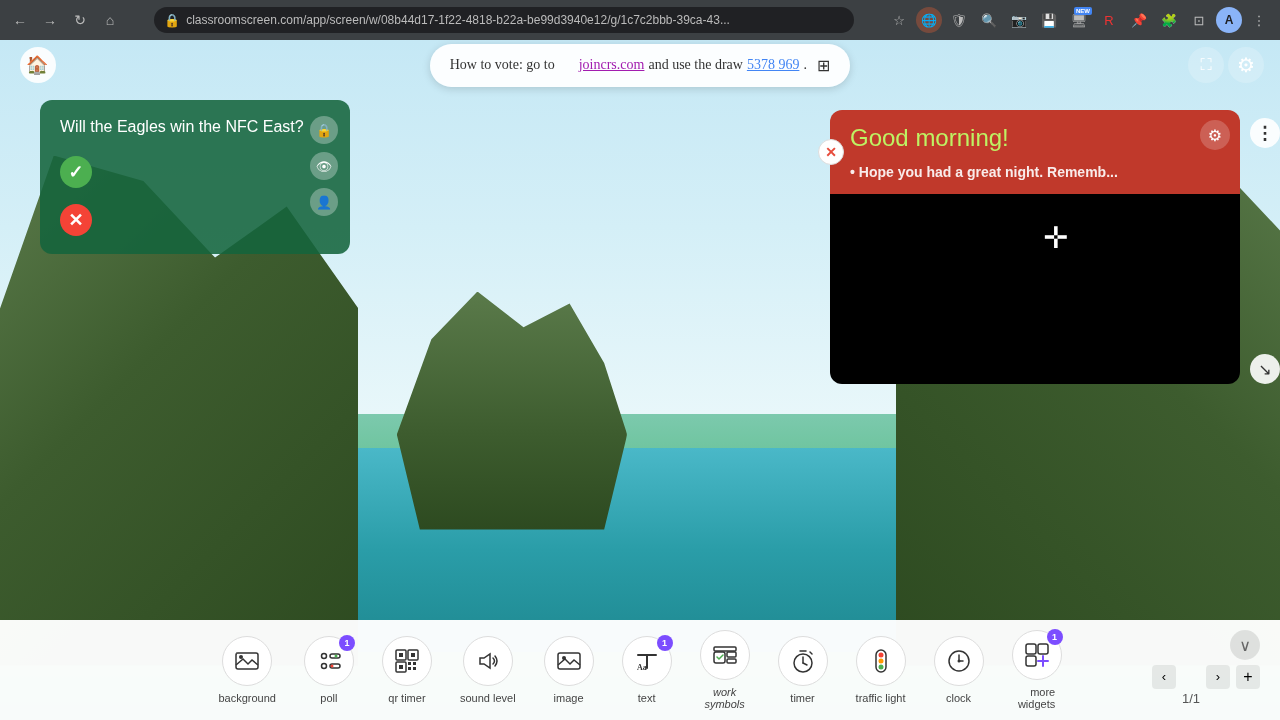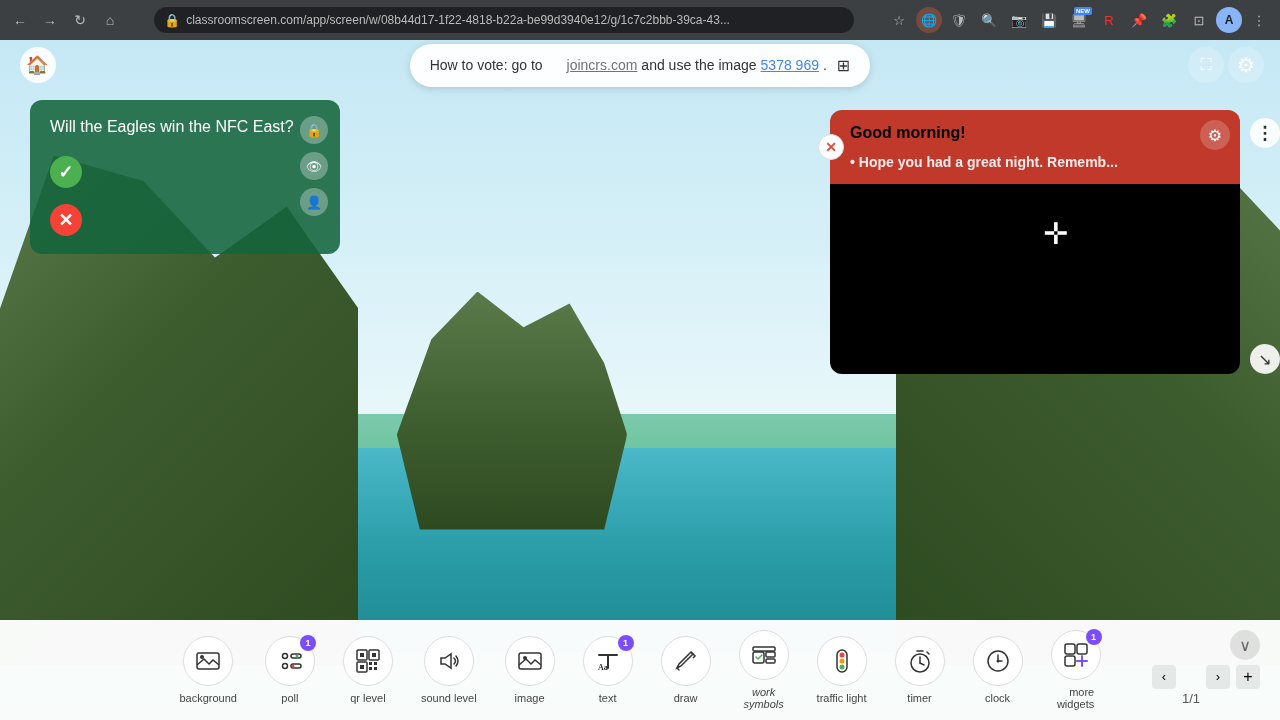--- a/index.html
+++ b/index.html
@@ -178,23 +178,24 @@
     .vote-banner {
       background: rgba(255,255,255,0.95);
       border-radius: 24px;
       padding: 12px 20px;
       font-size: 14px;
       color: #333;
       display: flex;
       align-items: center;
       gap: 4px;
       box-shadow: 0 2px 8px rgba(0,0,0,0.15);
+      font-family: Liberation Serif, serif;
     }
     .vote-link {
-      color: #737373;
+      color: #a21caf;
       text-decoration: underline;
       cursor: pointer;
       margin-left: 20px;
     }
     .vote-code {
       color: #4285f4;
       text-decoration: underline;
       cursor: pointer;
     }
     .settings-btn {
@@ -220,21 +221,21 @@
       cursor: pointer;
       display: flex; align-items: center; justify-content: center;
       color: white;
       font-size: 16px;
     }
 
     
     #poll-widget {
       position: absolute;
       top: 60px;
-      left: 30px;
+      left: 40px;
       width: 310px;
       background: rgba(20, 100, 60, 0.88);
       border-radius: 12px;
       padding: 18px 20px;
       z-index: 10;
       color: white;
     }
     .poll-question {
       font-size: 16px;
       font-weight: 500;
@@ -512,21 +513,21 @@
   </div>
 
   <div id="top-bar">
     <button class="home-btn">
       <span>🏠</span>
     </button>
 
     <div class="vote-banner">
       <span>How to vote: go to</span>
       <span class="vote-link">joincrs.com</span>
-      <span>and use the image</span>
+      <span>and use the draw</span>
       <span class="vote-code">5378 969</span>
       <span>.</span>
       <span style="margin-left:6px;font-size:16px;">⊞</span>
     </div>
 
     <button class="fullscreen-btn">
       <span>⛶</span>
     </button>
     <button class="settings-btn">
       <span>⚙</span>
@@ -561,21 +562,21 @@
   </div>
 
   <div id="note-widget">
 
     <div class="move-cursor">✛</div>
 
     <div class="note-header">
       <button class="note-close">
         <span>✕</span>
       </button>
-      <div style="font-size:16px;font-weight:700;color:#000000;">Good morning!</div>
+      <div style="font-size:24px;font-weight:400;color:#bef264;">Good morning!</div>
       <div style="font-size:14px;color:rgba(255,255,255,0.9);margin-top:12px;">• Hope you had a great night. Rememb...</div>
       <button class="note-settings">
         <span>⚙</span>
       </button>
       <div class="note-more">
         <span>⋮</span>
       </div>
     </div>
     <div class="note-body"></div>
     <div class="note-resize">
@@ -625,21 +626,21 @@
           <rect x="2" y="14" width="10" height="10" rx="1" stroke="#333" stroke-width="1.5" fill="none"></rect>
           <rect x="5" y="5" width="4" height="4" fill="#333"></rect>
           <rect x="17" y="5" width="4" height="4" fill="#333"></rect>
           <rect x="5" y="17" width="4" height="4" fill="#333"></rect>
           <rect x="14" y="14" width="3" height="3" fill="#333"></rect>
           <rect x="19" y="14" width="3" height="3" fill="#333"></rect>
           <rect x="14" y="19" width="3" height="3" fill="#333"></rect>
           <rect x="19" y="19" width="3" height="3" fill="#333"></rect>
         </svg>
       </div>
-      <span class="toolbar-label">qr level</span>
+      <span class="toolbar-label">qr timer</span>
     </div>
 
     <div class="toolbar-item">
       <div class="toolbar-icon">
         <svg width="26" height="26" viewBox="0 0 26 26" fill="none">
           <path d="M5 10 L5 16 L9 16 L15 20 L15 6 L9 10 Z" fill="none" stroke="#333" stroke-width="1.5"></path>
           <path d="M18 10 Q21 13 18 16" stroke="#333" stroke-width="1.5" fill="none" stroke-linecap="round"></path>
           <path d="M20 8 Q24 13 20 18" stroke="#333" stroke-width="1.5" fill="none" stroke-linecap="round"></path>
         </svg>
       </div>
@@ -662,67 +663,57 @@
         <div class="badge">1</div>
         <svg width="26" height="26" viewBox="0 0 26 26" fill="none">
           <path d="M4 7 L22 7" stroke="#333" stroke-width="2" stroke-linecap="round"></path>
           <path d="M13 7 L13 20" stroke="#333" stroke-width="2" stroke-linecap="round"></path>
           <text x="3" y="22" font-size="8" fill="#333" font-family="serif" font-weight="bold">Aa</text>
         </svg>
       </div>
       <span class="toolbar-label">text</span>
     </div>
 
-    <div class="toolbar-item">
-      <div class="toolbar-icon">
-        <svg width="26" height="26" viewBox="0 0 26 26" fill="none">
-          <path d="M4 20 L8 18 L20 6 L18 4 L6 16 Z" fill="none" stroke="#333" stroke-width="1.5"></path>
-          <path d="M18 4 L22 8 L20 10" stroke="#333" stroke-width="1.5" fill="none"></path>
-          <path d="M4 20 L6 22" stroke="#333" stroke-width="1.5" stroke-linecap="round"></path>
-        </svg>
-      </div>
-      <span class="toolbar-label">draw</span>
-    </div>
 
     <div class="toolbar-item">
       <div class="toolbar-icon">
         <svg width="26" height="26" viewBox="0 0 26 26" fill="none">
           <rect x="2" y="10" width="11" height="11" rx="2" fill="none" stroke="#333" stroke-width="1.5"></rect>
           <rect x="15" y="10" width="9" height="5" rx="1" fill="none" stroke="#333" stroke-width="1.5"></rect>
           <rect x="15" y="17" width="9" height="4" rx="1" fill="none" stroke="#333" stroke-width="1.5"></rect>
           <rect x="2" y="5" width="22" height="4" rx="1" fill="none" stroke="#333" stroke-width="1.5"></rect>
           <path d="M5 15 L7 17 L11 13" stroke="#4caf50" stroke-width="1.5" fill="none" stroke-linecap="round"></path>
         </svg>
       </div>
       <span class="toolbar-label" style="white-space:normal;text-align:center;font-size:11px;color:#444;font-style:italic;">work<br>symbols</span>
     </div>
 
     <div class="toolbar-item">
       <div class="toolbar-icon">
         <svg width="26" height="26" viewBox="0 0 26 26" fill="none">
-          <rect x="8" y="2" width="10" height="22" rx="5" fill="none" stroke="#333" stroke-width="1.5"></rect>
-          <circle cx="13" cy="7" r="2.5" fill="#f44336"></circle>
-          <circle cx="13" cy="13" r="2.5" fill="#ff9800"></circle>
-          <circle cx="13" cy="19" r="2.5" fill="#4caf50"></circle>
-        </svg>
-      </div>
-      <span class="toolbar-label">traffic light</span>
-    </div>
-
-    <div class="toolbar-item">
-      <div class="toolbar-icon">
-        <svg width="26" height="26" viewBox="0 0 26 26" fill="none">
           <path d="M10 3 L16 3" stroke="#333" stroke-width="1.5" stroke-linecap="round"></path>
           <circle cx="13" cy="15" r="9" fill="none" stroke="#333" stroke-width="1.5"></circle>
           <path d="M13 15 L13 9" stroke="#333" stroke-width="1.5" stroke-linecap="round"></path>
           <path d="M13 15 L17 17" stroke="#333" stroke-width="1.5" stroke-linecap="round"></path>
           <path d="M20 4 L22 6" stroke="#333" stroke-width="1.5" stroke-linecap="round"></path>
         </svg>
       </div>
       <span class="toolbar-label">timer</span>
+    </div>
+
+    <div class="toolbar-item">
+      <div class="toolbar-icon">
+        <svg width="26" height="26" viewBox="0 0 26 26" fill="none">
+          <rect x="8" y="2" width="10" height="22" rx="5" fill="none" stroke="#333" stroke-width="1.5"></rect>
+          <circle cx="13" cy="7" r="2.5" fill="#f44336"></circle>
+          <circle cx="13" cy="13" r="2.5" fill="#ff9800"></circle>
+          <circle cx="13" cy="19" r="2.5" fill="#4caf50"></circle>
+        </svg>
+      </div>
+      <span class="toolbar-label">traffic light</span>
     </div>
 
     <div class="toolbar-item">
       <div class="toolbar-icon">
         <svg width="26" height="26" viewBox="0 0 26 26" fill="none">
           <circle cx="13" cy="13" r="10" fill="none" stroke="#333" stroke-width="1.5"></circle>
           <path d="M13 13 L13 7" stroke="#333" stroke-width="1.5" stroke-linecap="round"></path>
           <path d="M13 13 L17 13" stroke="#333" stroke-width="1.5" stroke-linecap="round"></path>
           <circle cx="13" cy="13" r="1.5" fill="#333"></circle>
         </svg>

